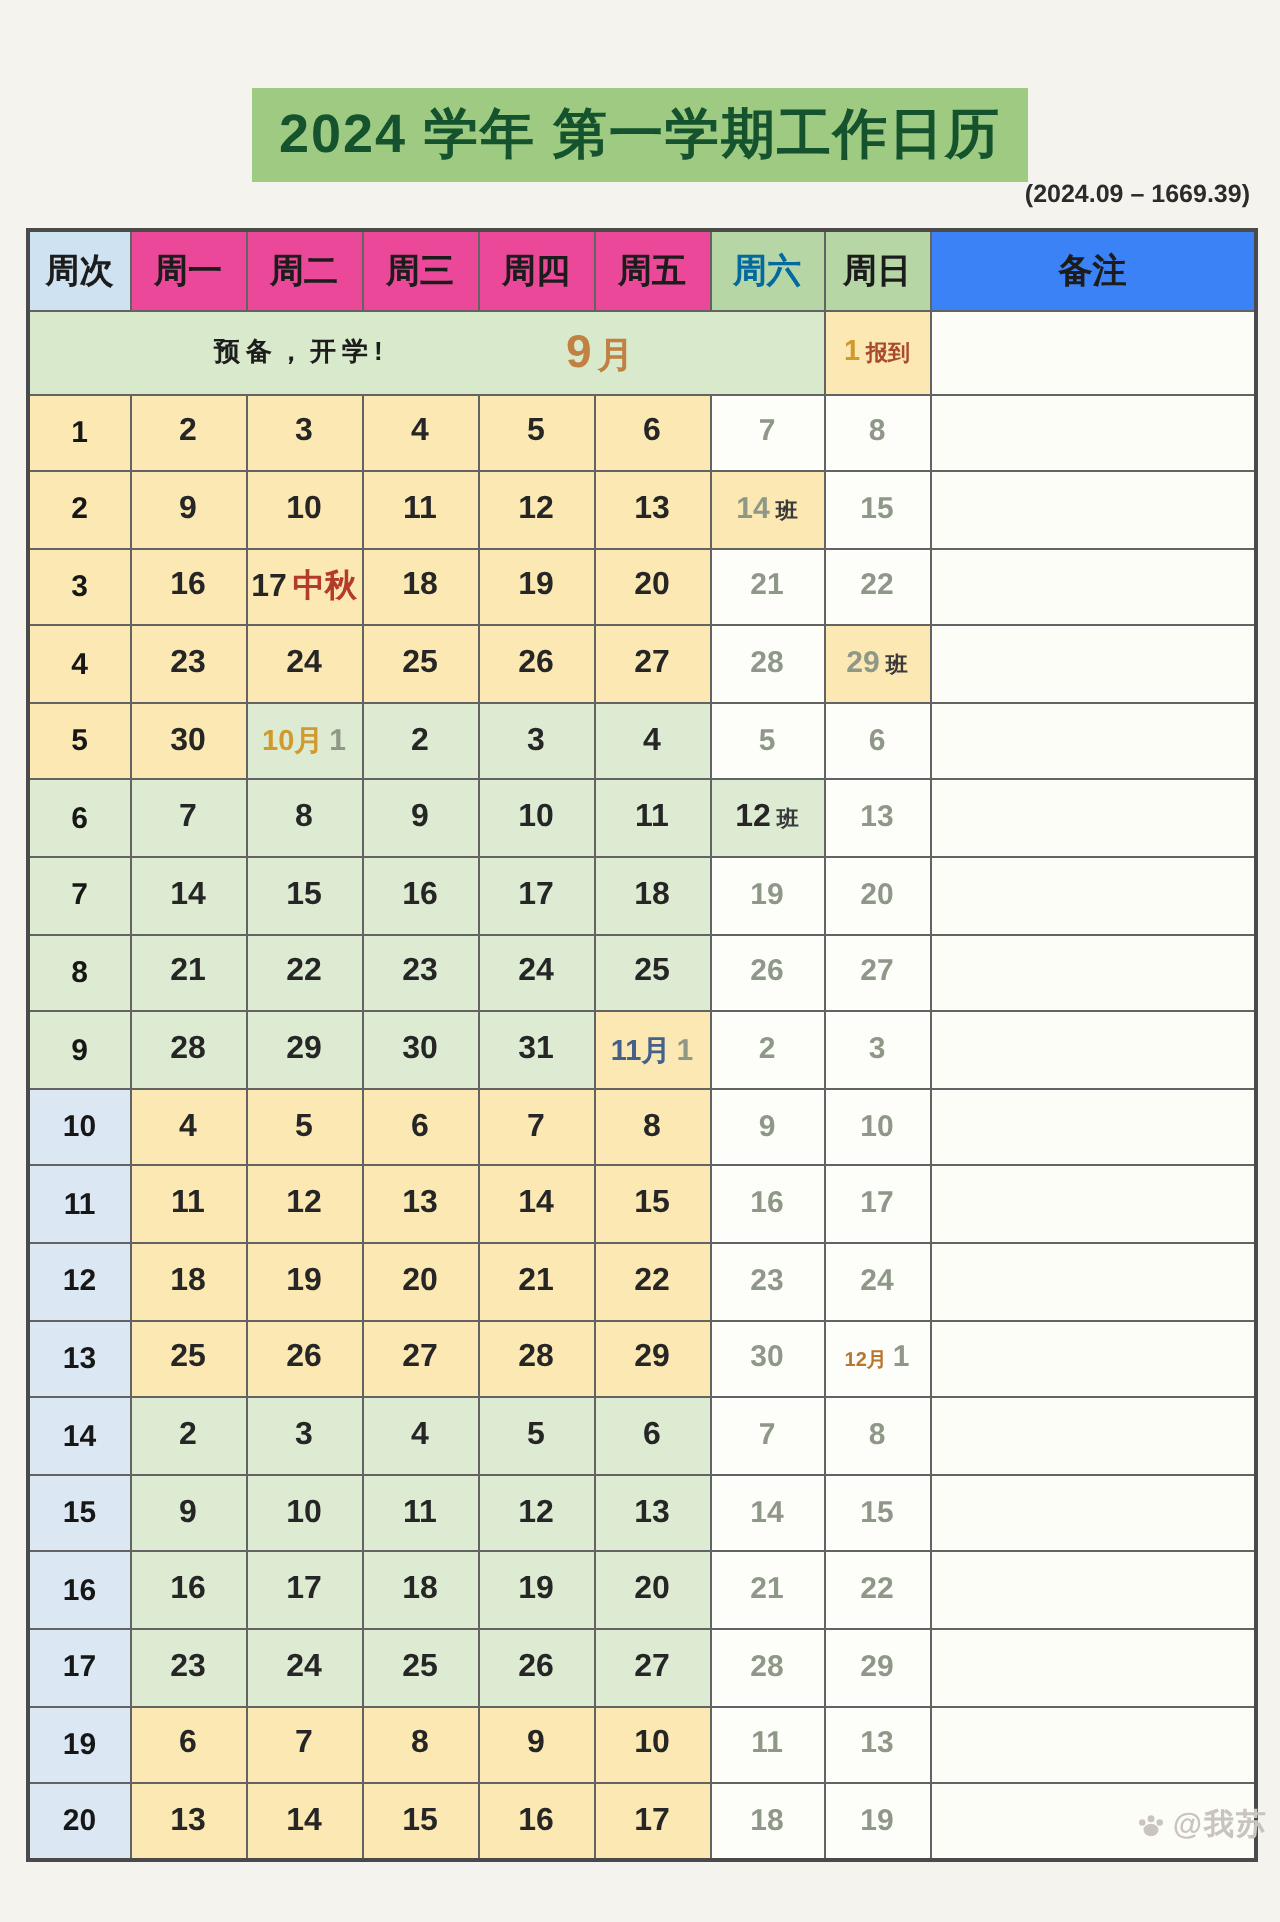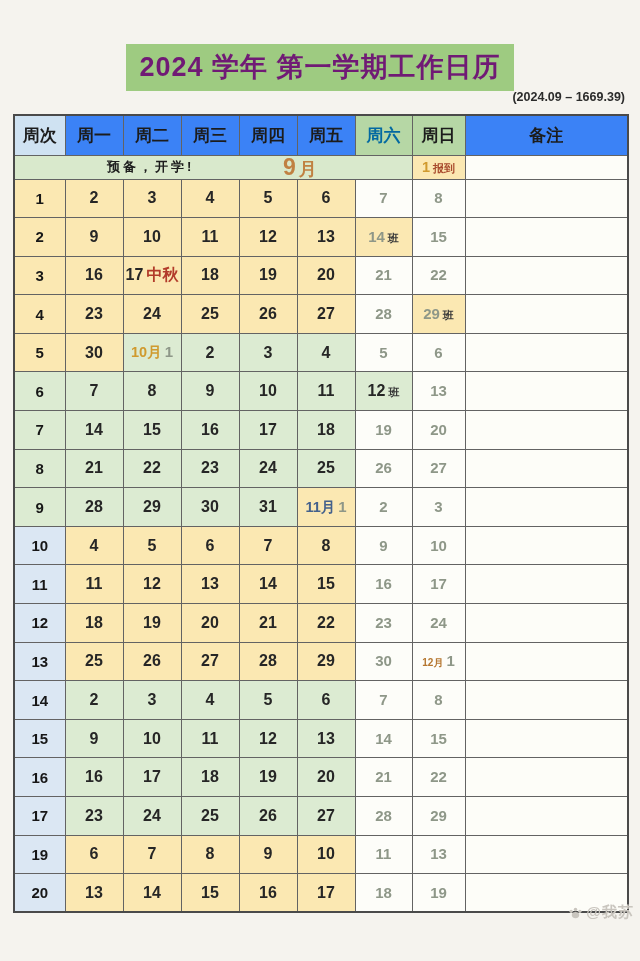--- a/index.html
+++ b/index.html
@@ -7,21 +7,21 @@
   body {
     background: #f5f3ee;
     font-family: "Liberation Sans", sans-serif;
     position: relative;
     overflow: hidden;
   }
   .title-wrap { text-align: center; padding-top: 44px; }
   .title {
     display: inline-block;
     background: #9ecb81;
-    color: #701a75;
+    color: #14532d;
     font-size: 27px;
     font-weight: bold;
     letter-spacing: 1px;
     padding: 5px 13px 6px 13px;
   }
   .subtitle {
     position: absolute;
     top: 90px;
     right: 15px;
     font-size: 12.5px;
@@ -38,27 +38,27 @@
   }
   th, td {
     border: 1px solid #636363;
     text-align: center;
     vertical-align: middle;
     padding: 0;
     overflow: hidden;
     white-space: nowrap;
   }
   thead tr { height: 40px; }
-  tr.month-row { height: 24px; }
+  tr.month-row { height: 42px; }
   tbody tr.wk-row { height: 38.6px; }
   thead th { font-size: 17px; font-weight: bold; color: #1c1c1c; }
   th.sat-hd { color: #0369a1; }
   
   .bg-hblue { background: #cfe2f2; }
-  .bg-hy    { background: #3b82f6; }
+  .bg-hy    { background: #ec4899; }
   .bg-hg    { background: #b6d7a5; }
   .bg-pink  { background: #3b82f6; }
   .bg-y { background: #fbe8b2; }
   .bg-g { background: #dcebd2; }
   .bg-b { background: #dbe7f3; }
   .bg-w { background: #fdfdf9; }
   .bg-mg { background: #d9e9cc; }
   .remark-cell { background: #fdfdf8; }
   
   .wn { font-size: 15px; font-weight: bold; color: #171717; }

